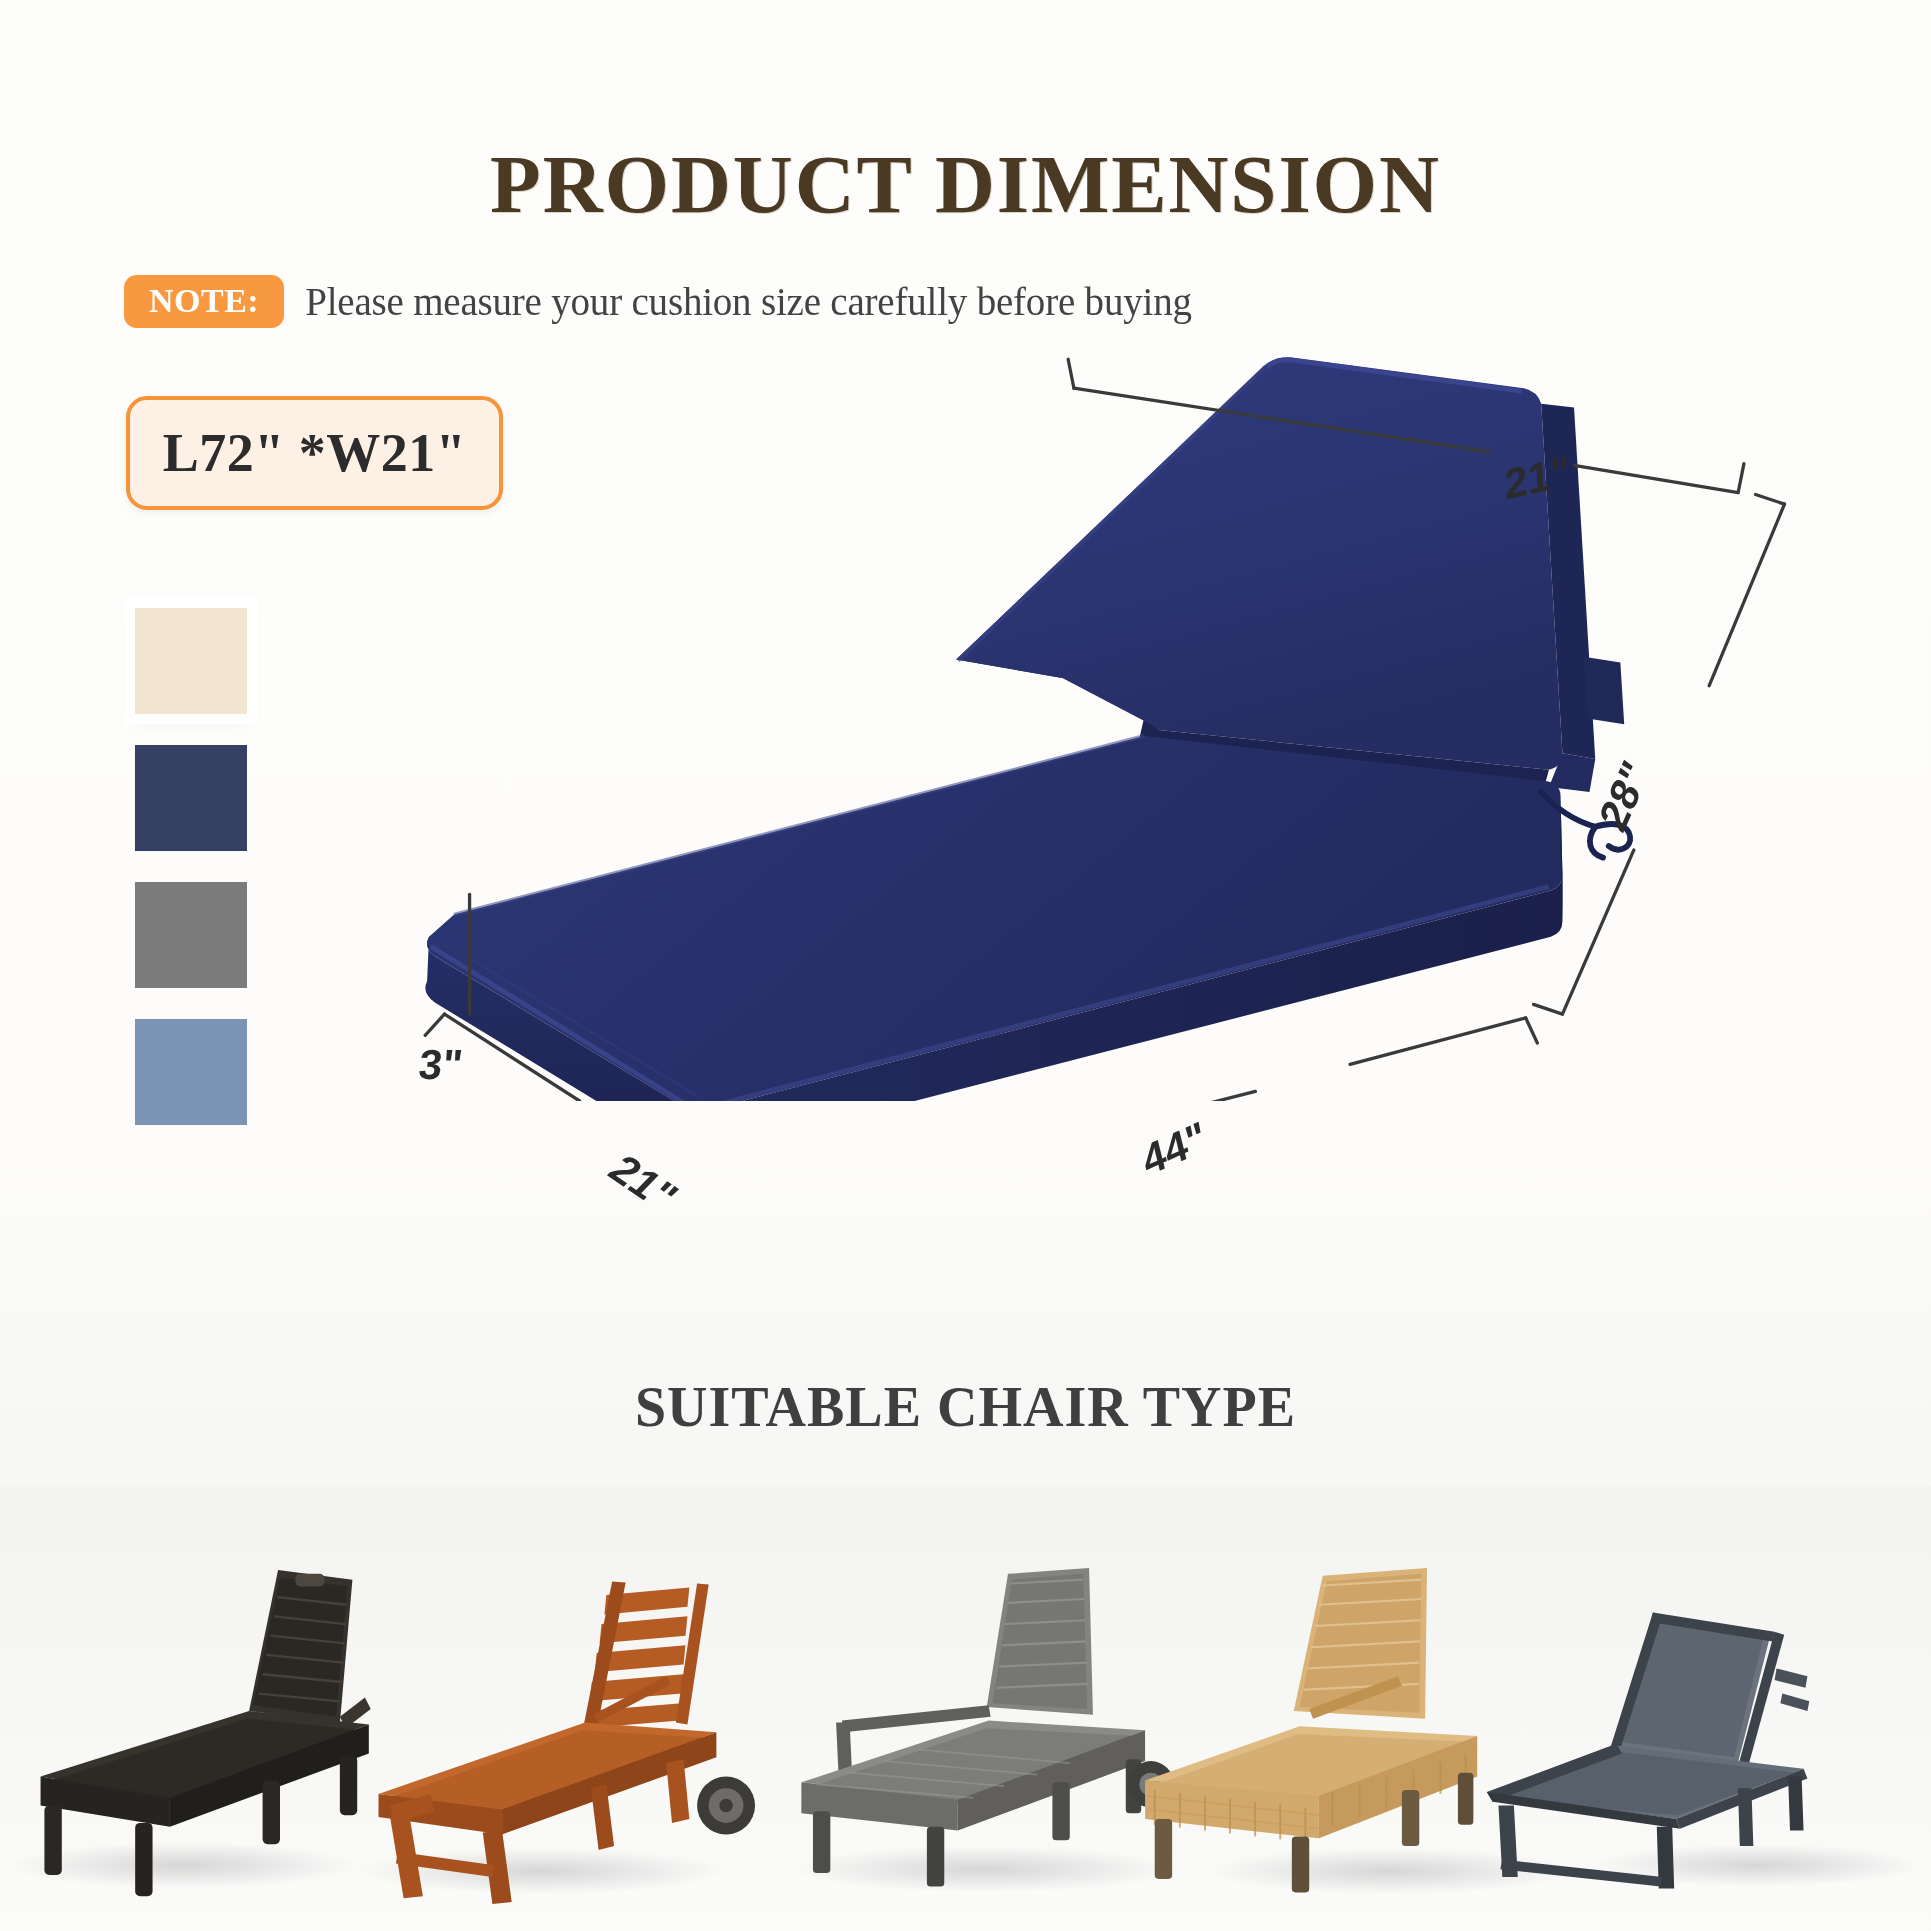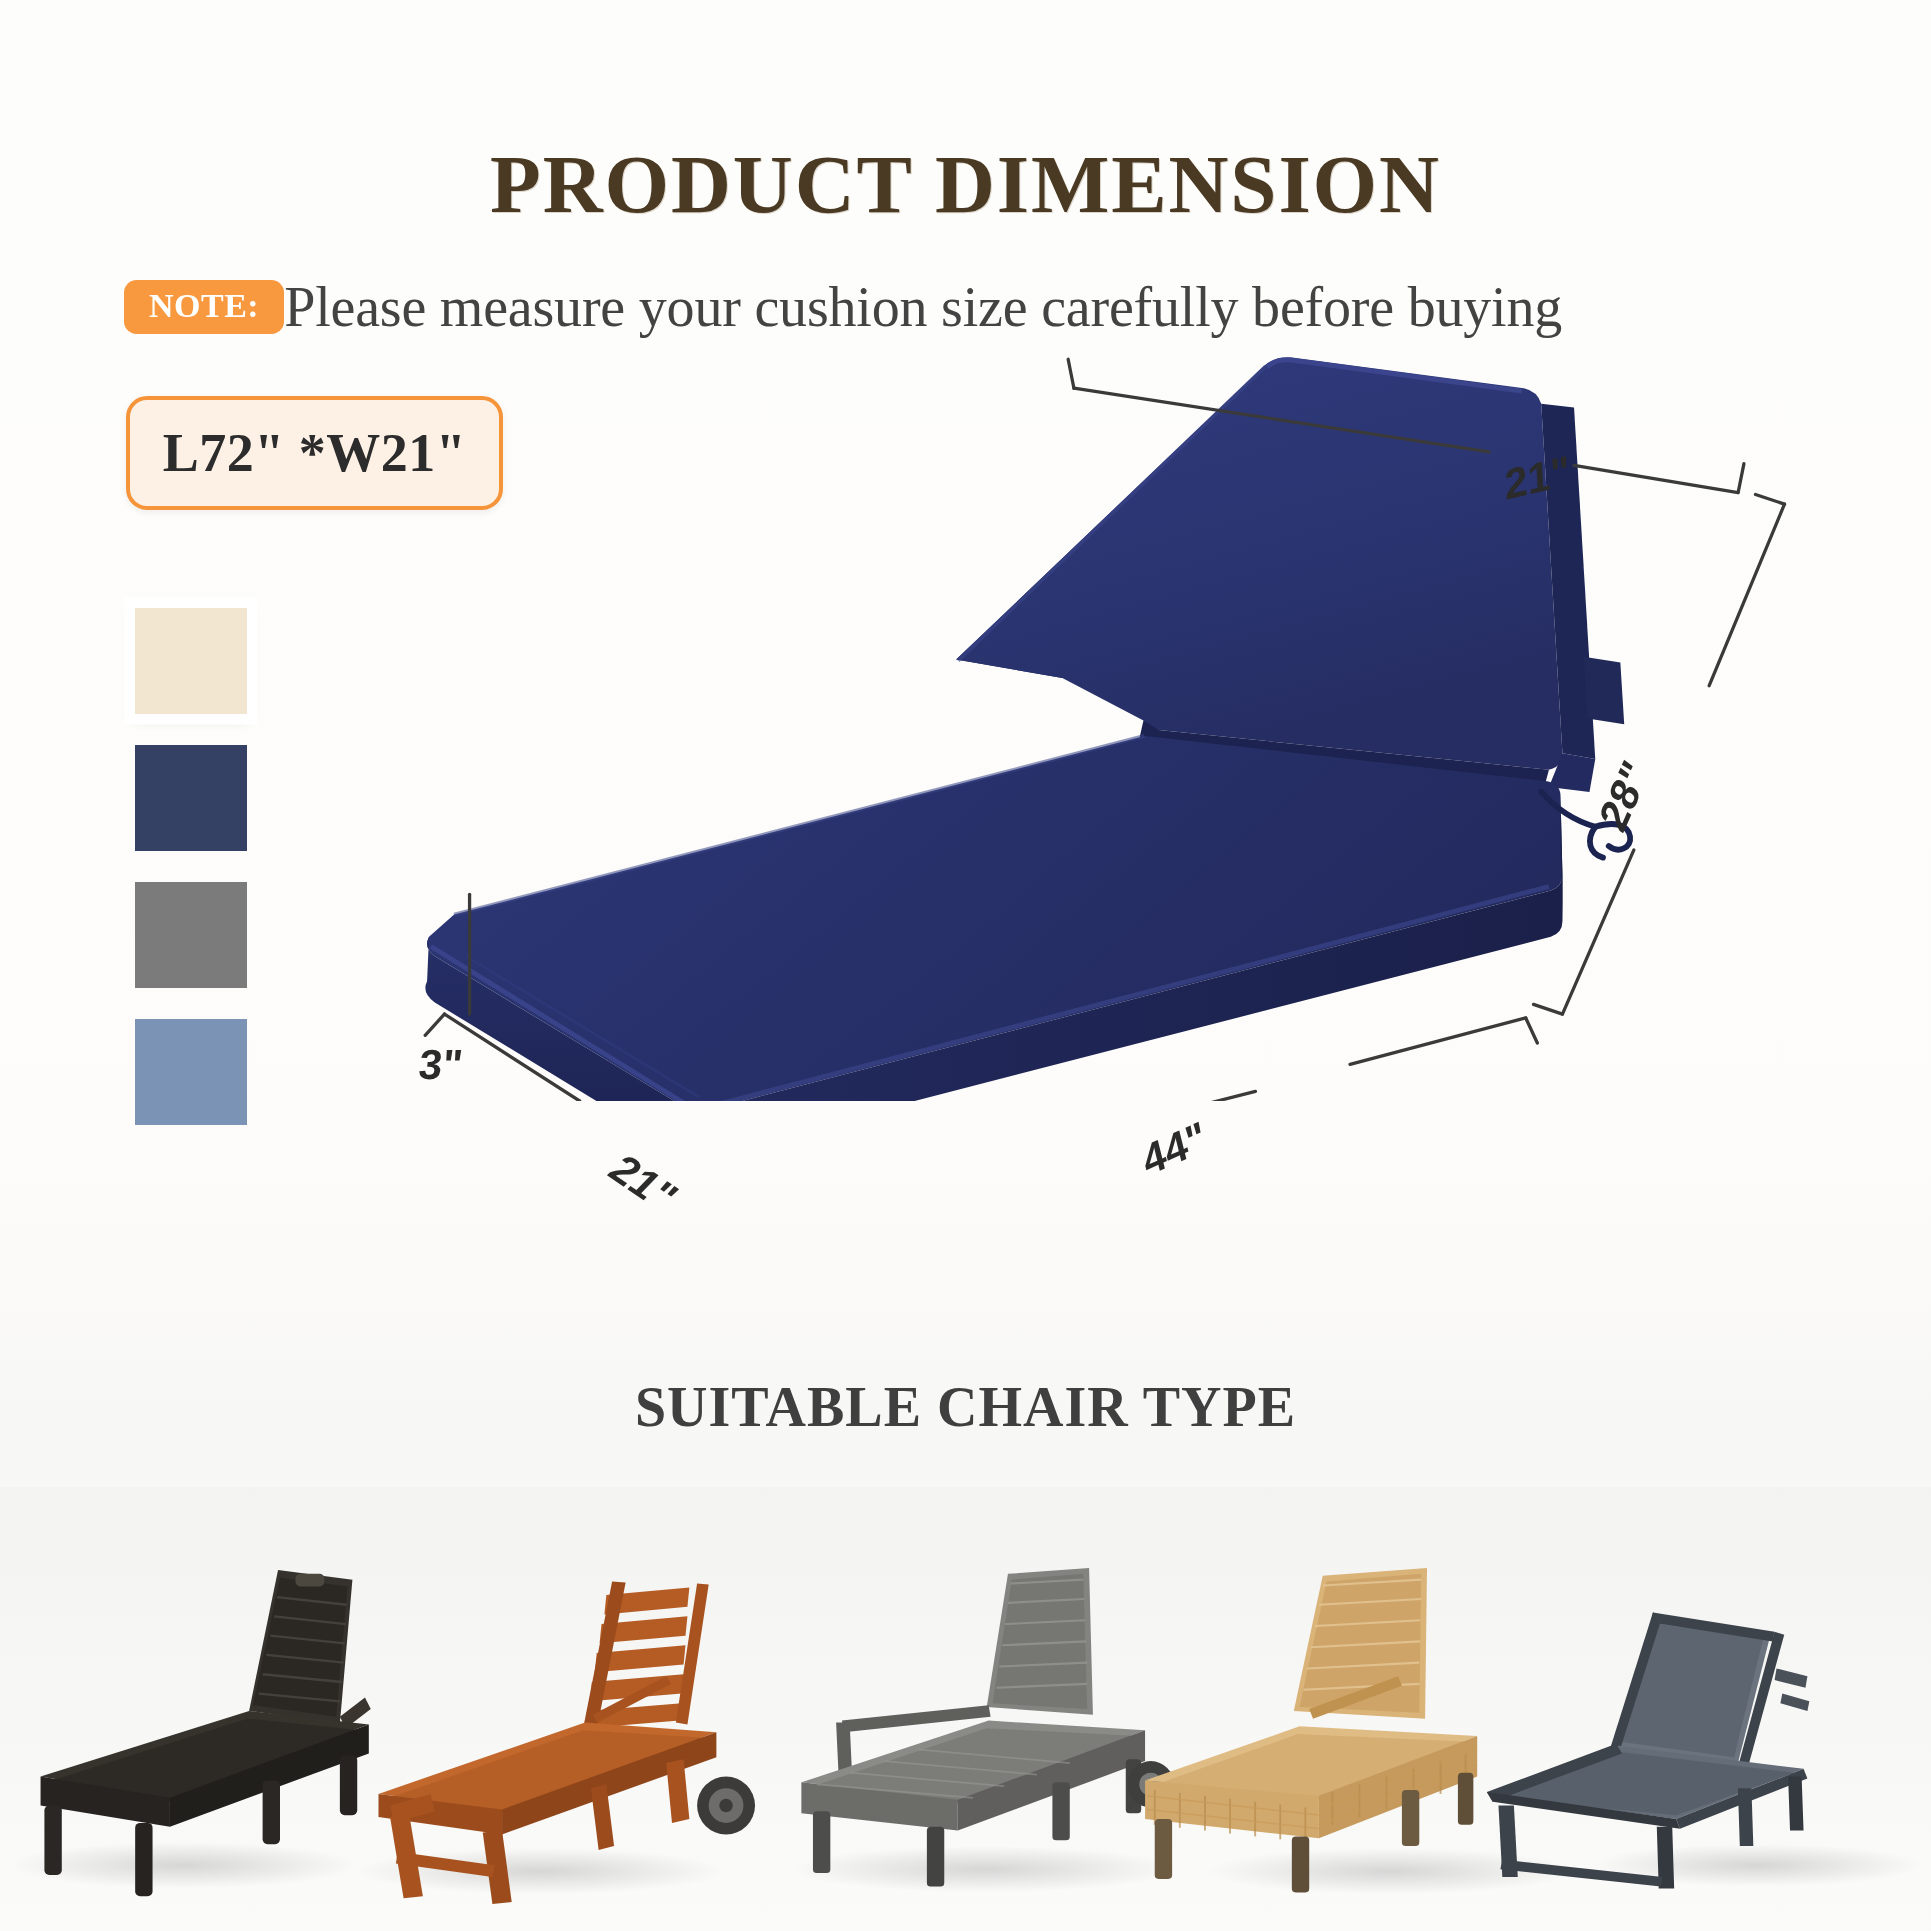--- a/index.html
+++ b/index.html
@@ -34,35 +34,36 @@
     text-shadow: 1px 1px 0 rgba(120,95,60,.25);
   }
 
   
   .note-row {
     position: absolute;
     top: 275px;
     left: 124px;
     display: flex;
     align-items: center;
+    gap: 21px;
   }
   .note-badge {
     background: #f8983f;
     color: #ffffff;
     font-family: "Liberation Serif", serif;
     font-weight: 700;
     font-size: 34px;
     letter-spacing: 0.5px;
     padding: 8.7px 25px 10.6px 25px;
     border-radius: 12.6px;
     line-height: 1;
   }
   .note-text {
     font-family: "Liberation Serif", serif;
-    font-size: 56px;
+    font-size: 39px;
     color: #434343;
     letter-spacing: -0.2px;
     white-space: nowrap;
   }
 
   
   .size-badge {
     position: absolute;
     top: 396px;
     left: 126px;

